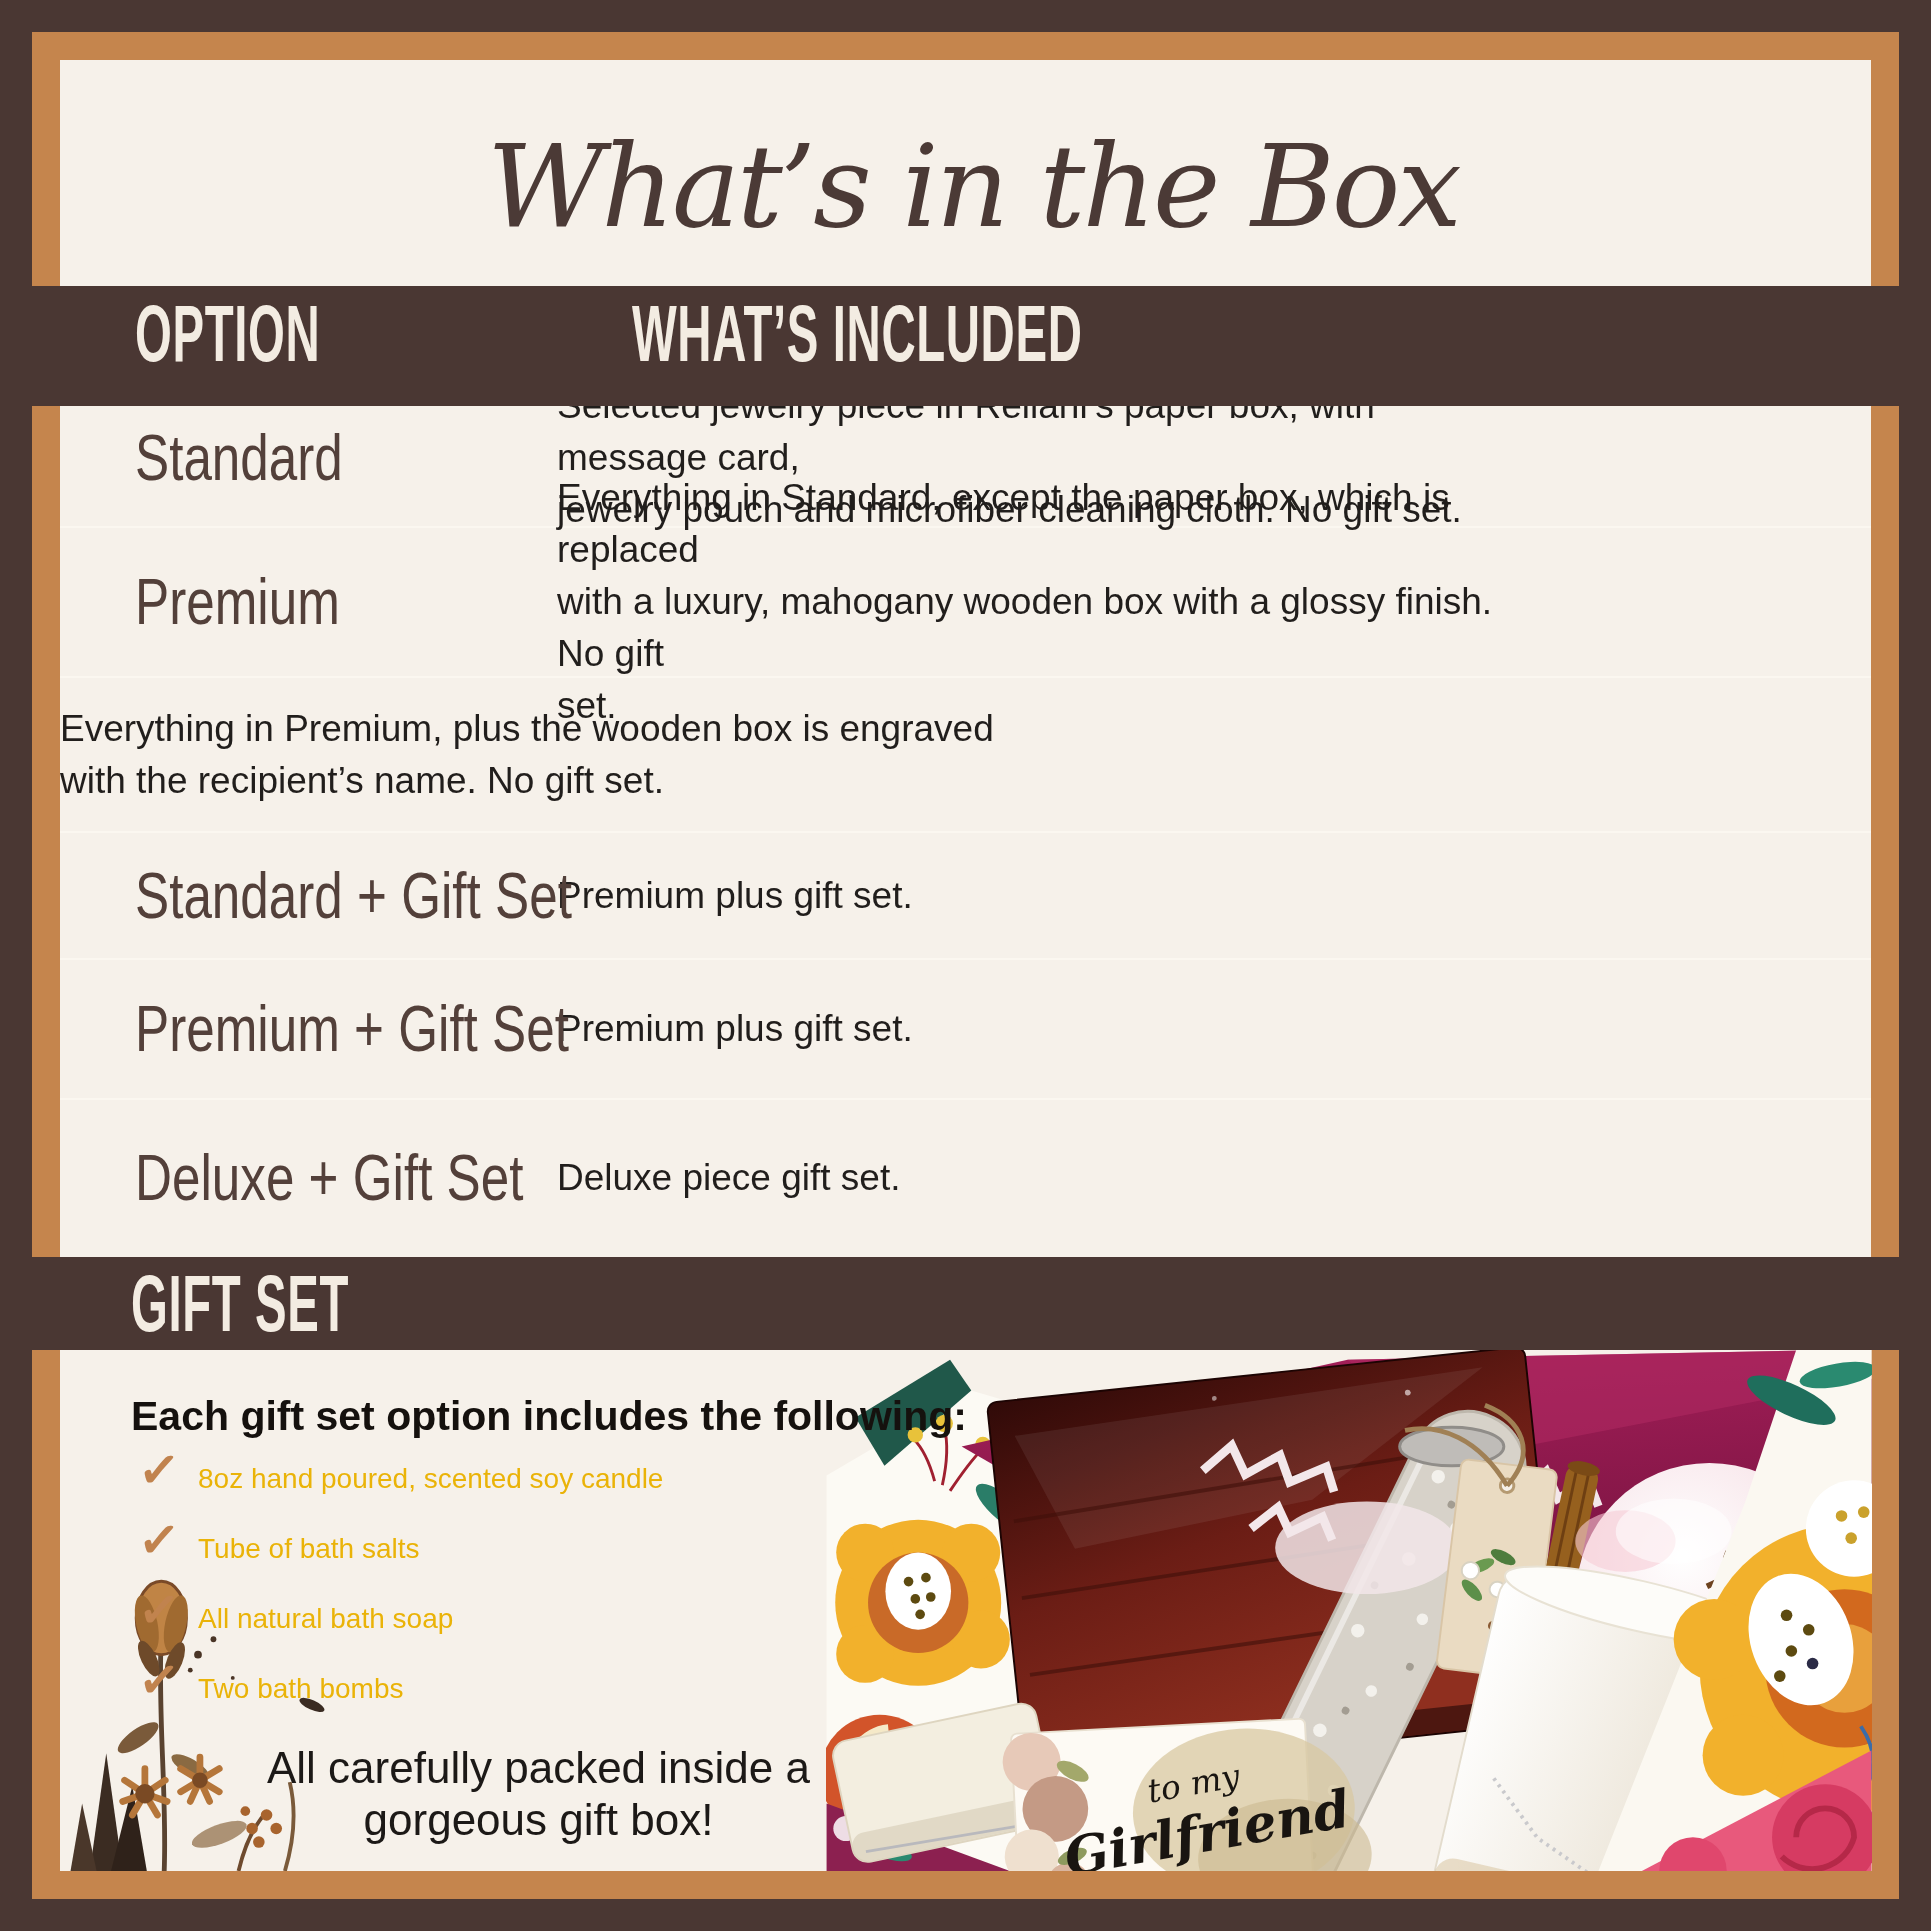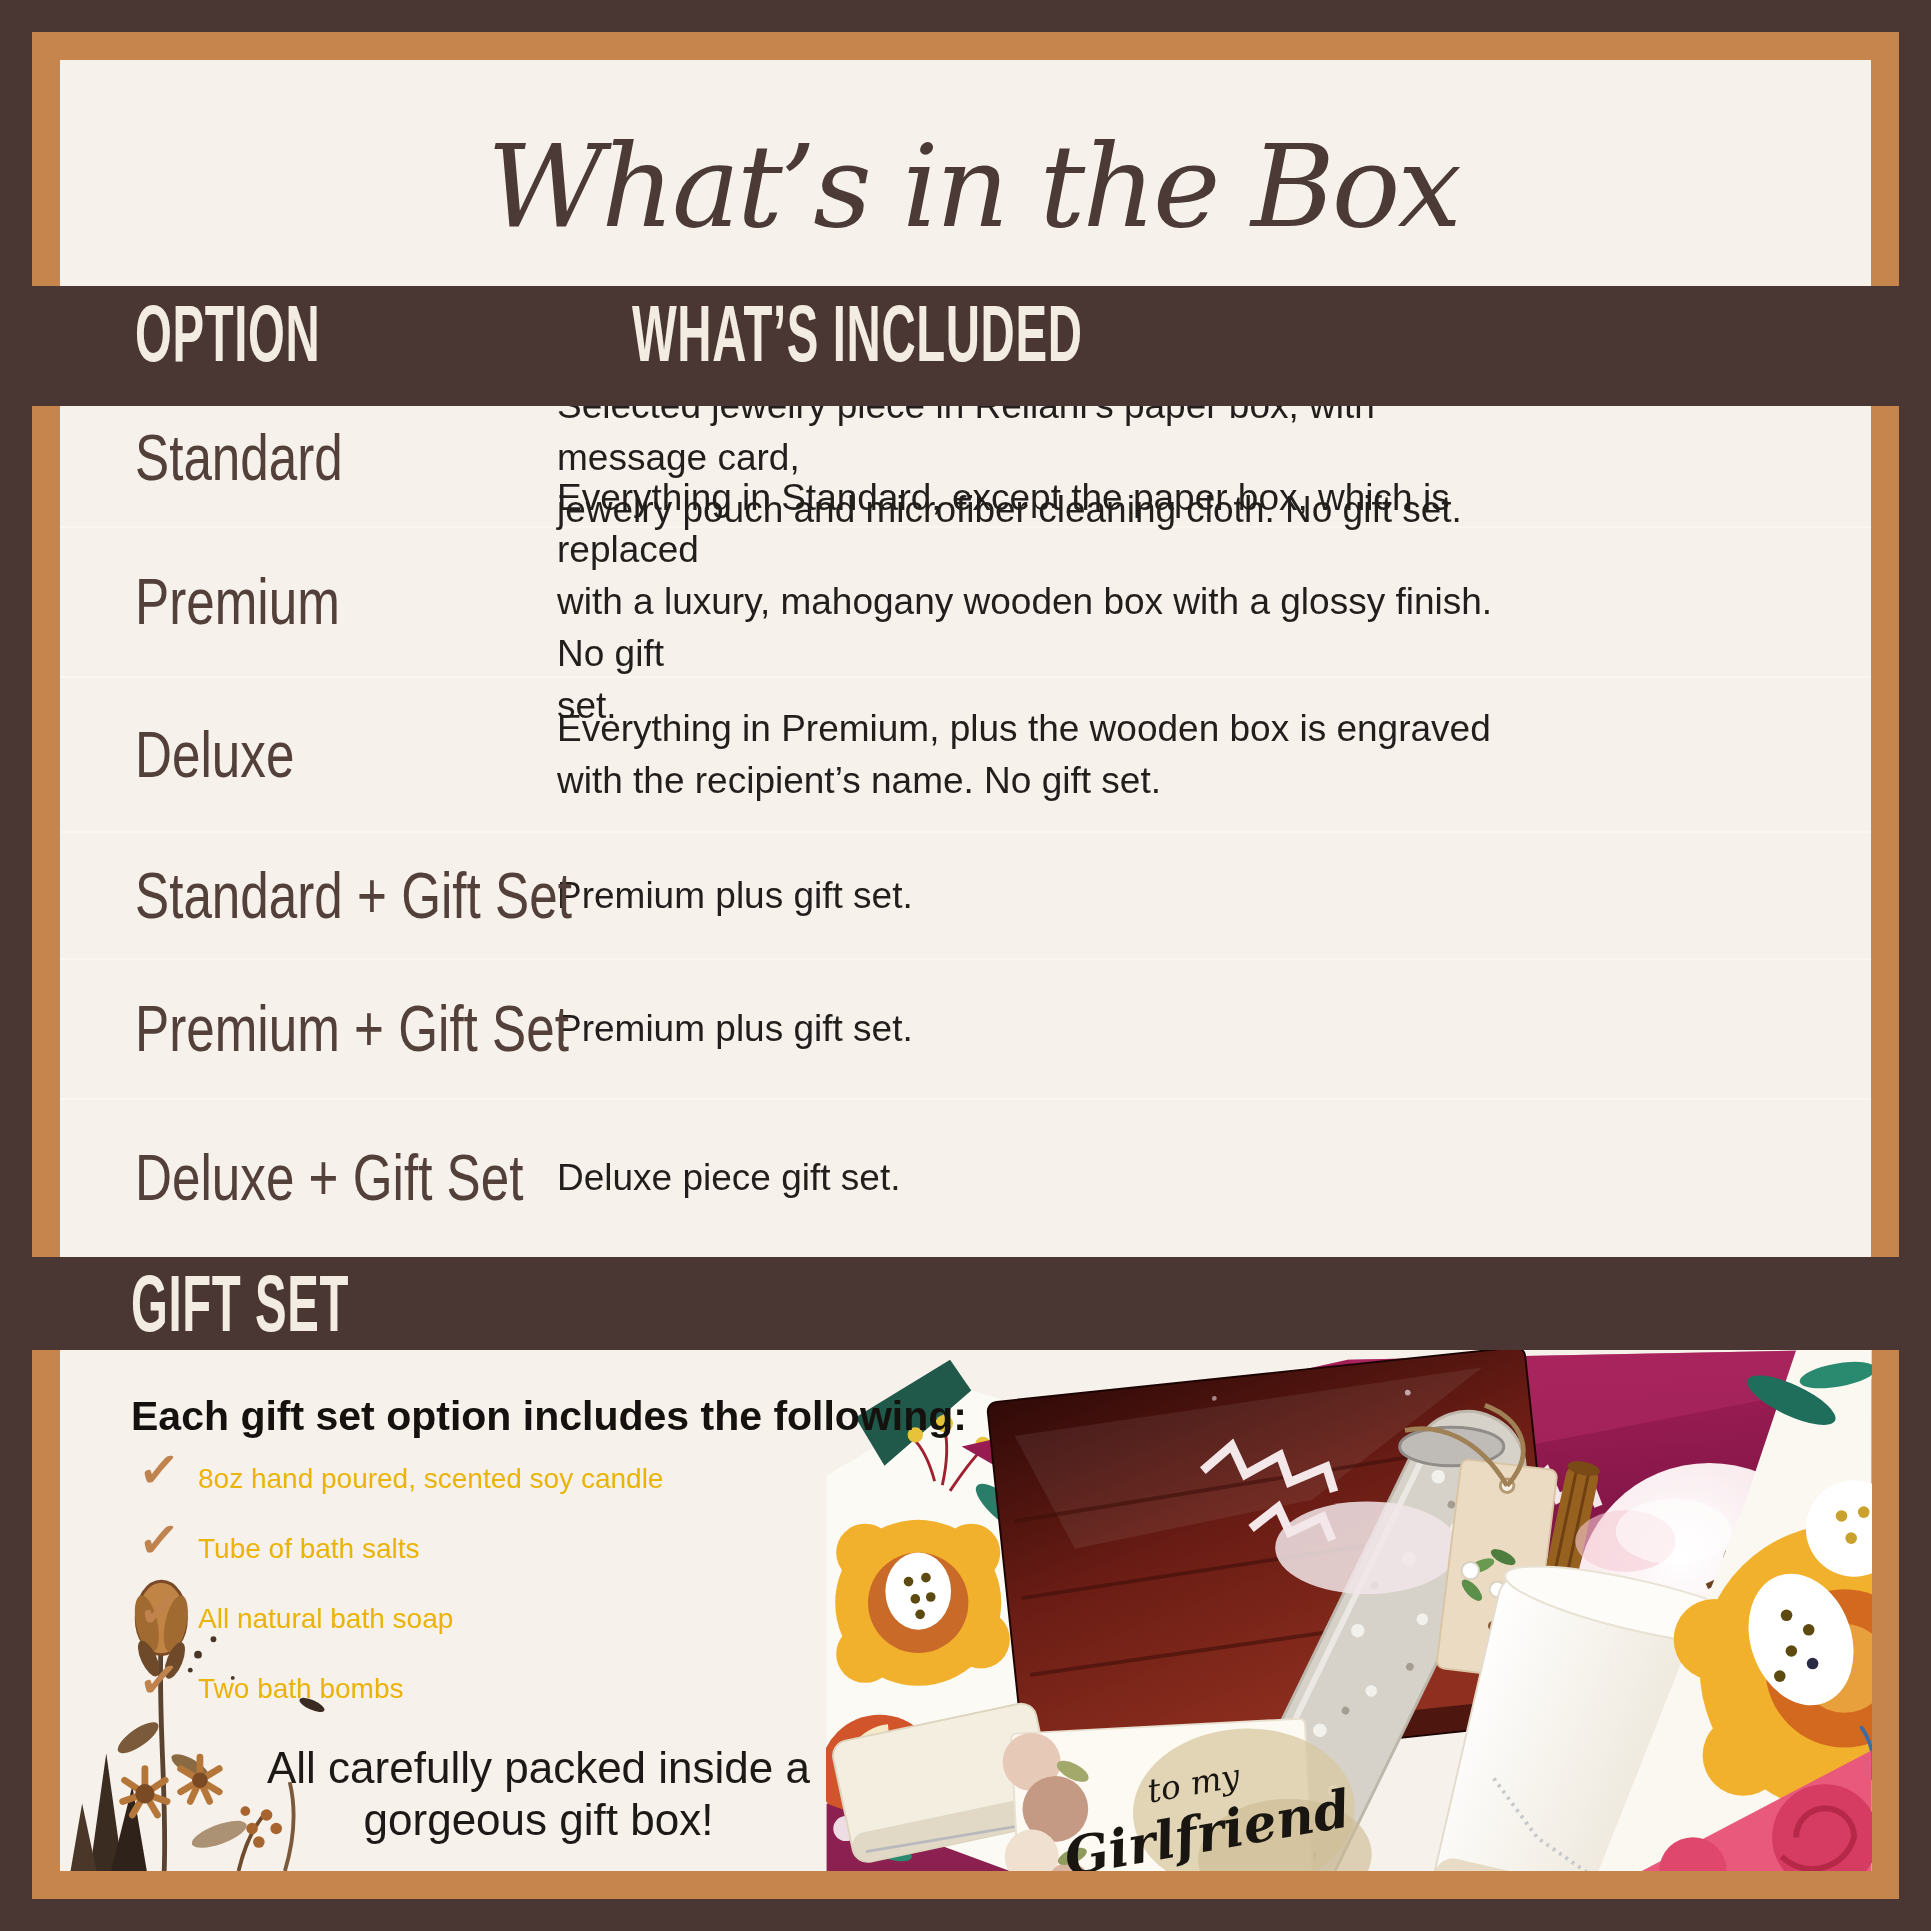--- a/index.html
+++ b/index.html
@@ -81,21 +81,20 @@
       <div class="cell-desc">Selected jewelry piece in Reilani’s paper box, with message card,
 jewelry pouch and microfiber cleaning cloth. No gift set.</div>
     </div>
     <div class="row" style="height:150px">
       <div class="cell-opt"><span>Premium</span></div>
       <div class="cell-desc">Everything in Standard, except the paper box, which is replaced
 with a luxury, mahogany wooden box with a glossy finish. No gift
 set.</div>
     </div>
     <div class="row" style="height:155px">
-      <div class="cell-opt"><span>Deluxe</span></div>
       <div class="cell-desc">Everything in Premium, plus the wooden box is engraved
 with the recipient’s name. No gift set.</div>
     </div>
     <div class="row" style="height:127px">
       <div class="cell-opt"><span>Standard + Gift Set</span></div>
       <div class="cell-desc">Premium plus gift set.</div>
     </div>
     <div class="row" style="height:140px">
       <div class="cell-opt"><span>Premium + Gift Set</span></div>
       <div class="cell-desc">Premium plus gift set.</div>

